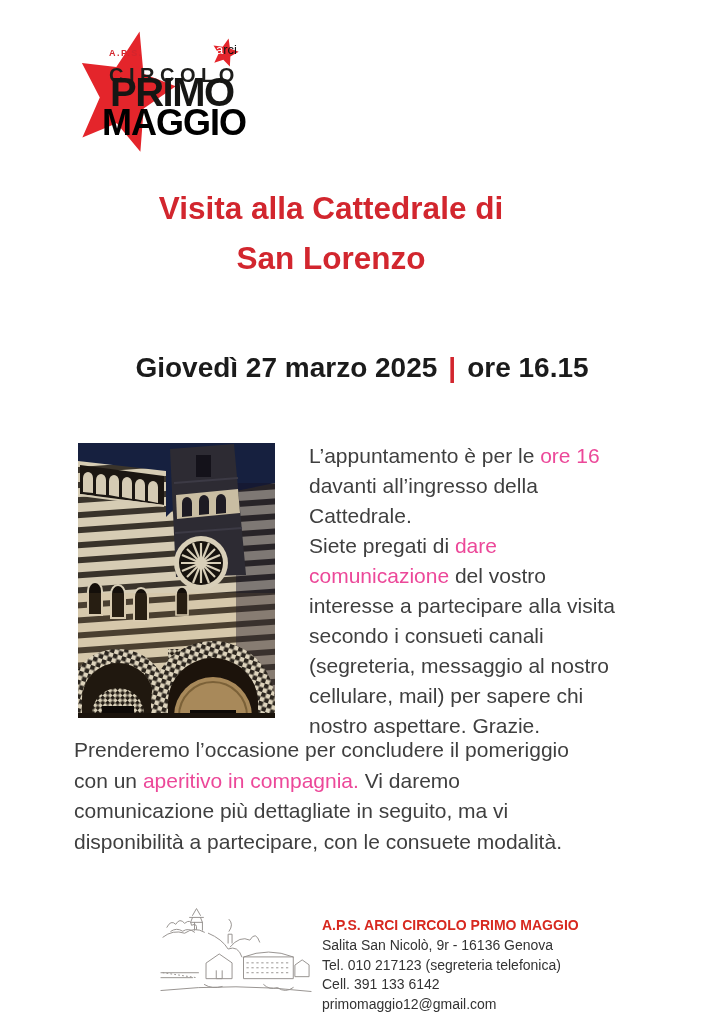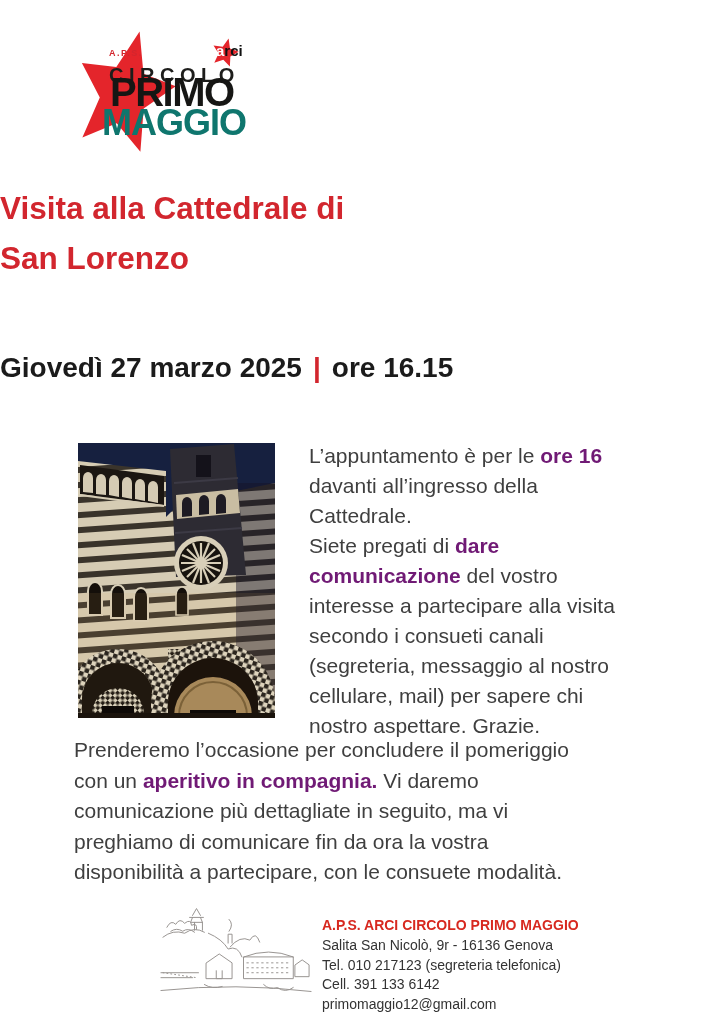--- a/index.html
+++ b/index.html
@@ -12,36 +12,36 @@
   
   .logo-block{left:60px;top:20px;width:240px;height:150px;}
   .logo-svg{position:absolute;left:0;top:0;}
   .logo-aps{position:absolute;left:49px;top:28px;font-size:9px;font-weight:700;
     letter-spacing:1.5px;color:#d2262e;text-align:right;}
   .logo-circolo{position:absolute;left:49px;top:44px;font-size:20px;font-weight:700;
     letter-spacing:5.5px;color:#1d1d1b;}
   .logo-primo{position:absolute;left:50px;top:52px;font-size:40px;line-height:40px;
     font-weight:700;letter-spacing:-1.5px;color:#161614;}
   .logo-maggio{position:absolute;left:42px;top:85px;font-size:36px;line-height:36px;
-    font-weight:800;letter-spacing:-1px;color:#0f766e;}
-  .arci-word{position:absolute;left:156px;top:22px;font-size:15px;font-weight:700;color:#111;text-align:right;}
+    font-weight:800;letter-spacing:-1px;color:#000000;}
+  .arci-word{position:absolute;left:156px;top:22px;font-size:13px;font-weight:400;color:#111;text-align:right;}
   .arci-a{color:#ffffff;}
 
   
-  .title{left:0;top:183px;width:662px;text-align:left;margin:0;
+  .title{left:0;top:183px;width:662px;text-align:center;margin:0;
     font-size:31.5px;line-height:50px;font-weight:700;color:#d2262e;}
-  .date-line{left:0;top:352px;width:724px;text-align:left;
+  .date-line{left:0;top:352px;width:724px;text-align:center;
     font-size:28px;font-weight:700;color:#1b1b1b;}
   .date-pipe{color:#d2262e;padding:0 11px;}
 
   
   .photo{left:78px;top:443px;width:197px;height:275px;}
   .info-col{left:309px;top:441px;width:360px;
     font-size:21px;line-height:30px;color:#3f3f3f;white-space:nowrap;}
-  .info-col b, .closing b{font-weight:700;color:#701a75;}
+  .info-col b, .closing b{font-weight:400;color:#ec4899;}
   .closing{left:74px;top:735px;width:620px;
     font-size:21px;line-height:30.6px;color:#3f3f3f;white-space:nowrap;}
 
   
   .sketch{left:157px;top:903px;width:158px;height:95px;}
   .contact{left:322px;top:916px;font-size:14px;line-height:19.4px;color:#333333;}
   .contact-org{font-weight:700;color:#d7281f;margin-bottom:1px;}
 </style>
 </head>
 <body>
@@ -172,21 +172,20 @@
     <div>secondo i consueti canali</div>
     <div>(segreteria, messaggio al nostro</div>
     <div>cellulare, mail) per sapere chi</div>
     <div>nostro aspettare. Grazie.</div>
   </div>
 
   <div class="abs closing">
     <div>Prenderemo l’occasione per concludere il pomeriggio</div>
     <div><span>con un </span><b>aperitivo in compagnia.</b><span> Vi daremo</span></div>
     <div>comunicazione più dettagliate in seguito, ma vi</div>
-    <div>preghiamo di comunicare fin da ora la vostra</div>
     <div>disponibilità a partecipare, con le consuete modalità.</div>
   </div>
 
   <svg class="abs sketch" viewBox="0 0 160 95">
     <g stroke="#979390" stroke-width="1" fill="none" stroke-linecap="round">
 
       <path d="M10,24 q4,-8 9,-3 q4,-7 9,-1 q6,-5 7,2 q6,-3 5,4"></path>
       <path d="M14,28 q6,-4 12,0 q6,-4 12,1"></path>
       <path d="M36,12 l4,-7 l4,7 M33,14 h14 M36,14 l-2,5 h12 l-2,-5 M38,19 v8 M46,19 v8"></path>
       <path d="M6,34 q10,-8 22,-4 q10,-7 20,-1"></path>

